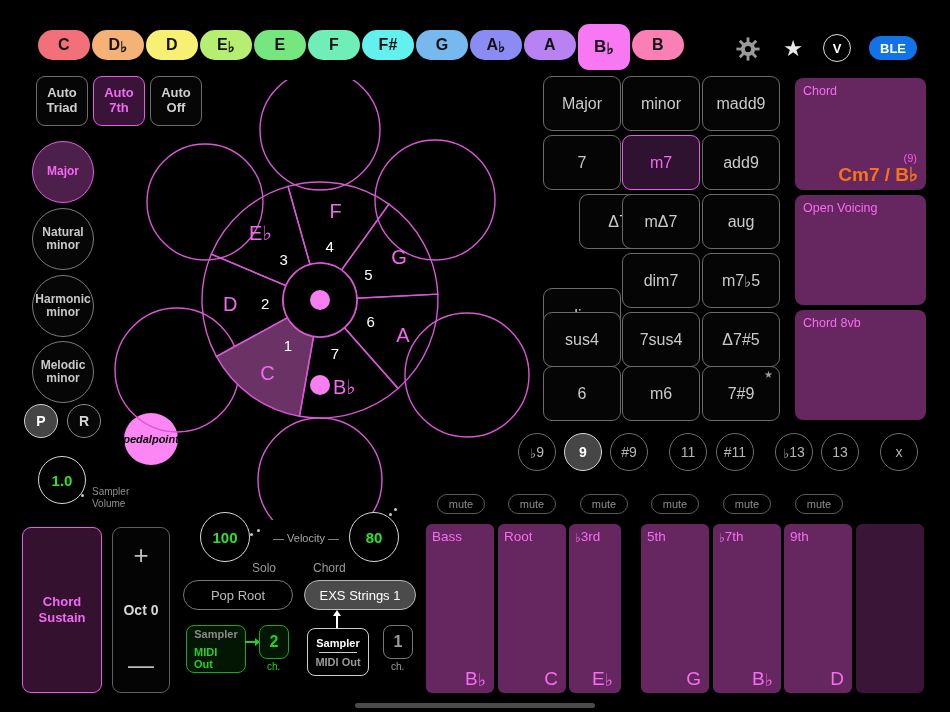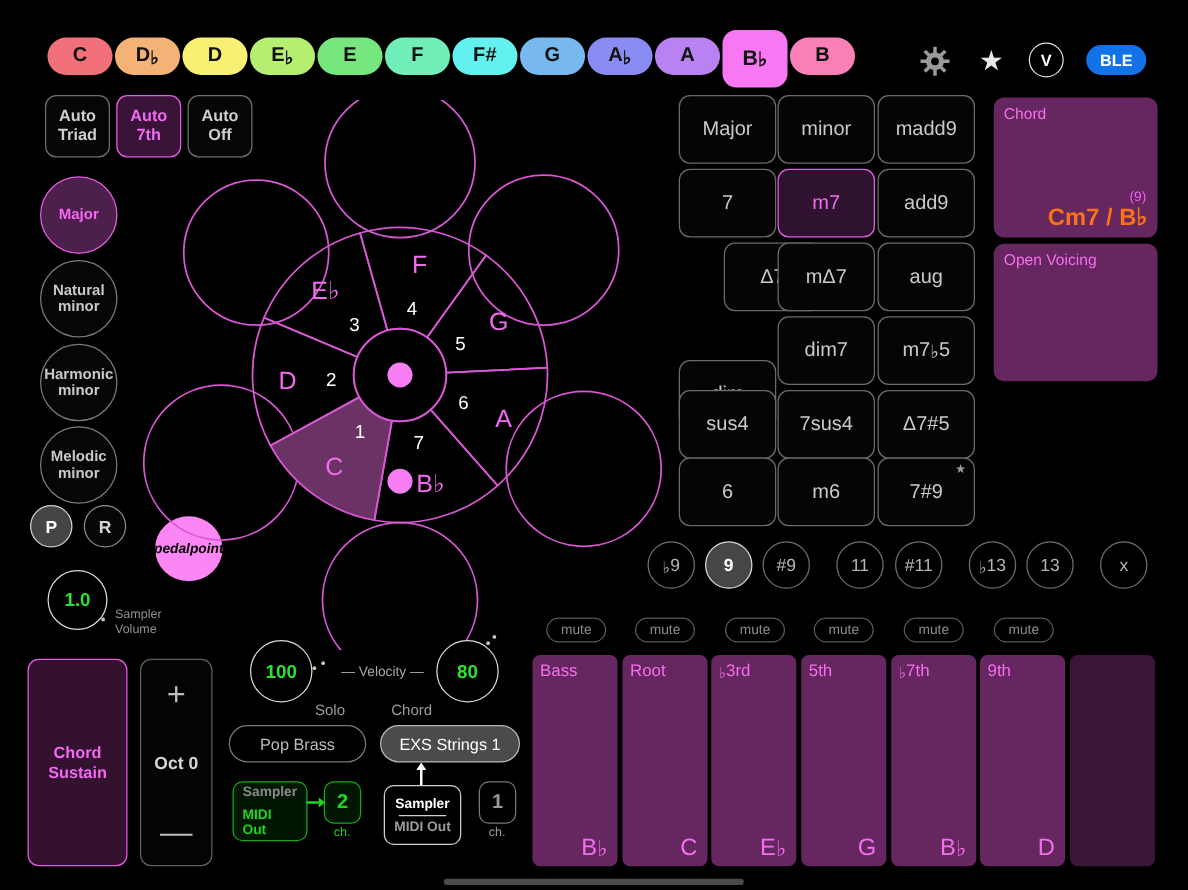--- a/index.html
+++ b/index.html
@@ -350,21 +350,21 @@
   <div class="vel-line" style="left:273px; top:532px;">—  Velocity  —</div>
 
   <div class="knob" style="left:349px; top:512px; width:50px; height:50px; font-size:15px;">
     <span>80</span>
   </div>
   <div class="knob-dot" style="left:389px; top:513px;"></div>
   <div class="knob-dot" style="left:394px; top:508px;"></div>
 
   <div class="patch-lbl" style="left:252px; top:561px;">Solo</div>
   <div class="patch-pill outline" style="left:183px; top:580px; width:110px;">
-    <span>Pop Brass</span>
+    <span>Pop Root</span>
   </div>
   <div class="midibox green" style="left:186px; top:625px; width:60px; height:48px;">
     <span class="top">Sampler</span>
     <span class="hr"></span>
     <span class="bot">MIDI Out</span>
   </div>
   <svg style="position:absolute; left:245px; top:636px;" width="16" height="12" viewBox="0 0 16 12">
     <path d="M0 6 H10" stroke="#21d421" stroke-width="2" fill="none"></path>
     <path d="M10 2 L15 6 L10 10 Z" fill="#21d421"></path>
   </svg>
@@ -449,20 +449,23 @@
       </div>
     </div>
 
   <div class="cpanel" style="top:78px; height:112px;">
     <div class="ttl">Chord</div>
     <div class="sup">(9)</div>
     <div class="chordname">Cm7 / B♭</div>
   </div>
   <div class="cpanel" style="top:195px; height:110px;">
     <div class="ttl">Open Voicing</div>
+  </div>
+  <div class="cpanel" style="top:310px; height:110px;">
+    <div class="ttl">Chord 8vb</div>
   </div>
 
   <div id="ext-wrap">
       <div class="extc" style="left: 518px; top: 433px;"><span class="flat">♭</span>9</div>
       <div class="extc on" style="left: 564px; top: 433px;">9</div>
       <div class="extc" style="left: 610px; top: 433px;">#9</div>
       <div class="extc" style="left: 669px; top: 433px;">11</div>
       <div class="extc" style="left: 716px; top: 433px;">#11</div>
       <div class="extc" style="left: 775px; top: 433px;"><span class="flat">♭</span>13</div>
       <div class="extc" style="left: 821px; top: 433px;">13</div>
@@ -480,21 +483,21 @@
 
   <div id="notecol-wrap">
       <div class="notecol" style="left: 426px; width: 68px;">
         <span class="nm">Bass</span>
         <span class="pitch">B<span class="flat">♭</span></span>
       </div>
       <div class="notecol" style="left: 498px; width: 68px;">
         <span class="nm">Root</span>
         <span class="pitch">C</span>
       </div>
-      <div class="notecol" style="left: 569px; width: 68px;">
+      <div class="notecol" style="left: 569px; width: 52px;">
         <span class="nm"><span class="flat">♭</span>3rd</span>
         <span class="pitch">E<span class="flat">♭</span></span>
       </div>
       <div class="notecol" style="left: 641px; width: 68px;">
         <span class="nm">5th</span>
         <span class="pitch">G</span>
       </div>
       <div class="notecol" style="left: 713px; width: 68px;">
         <span class="nm"><span class="flat">♭</span>7th</span>
         <span class="pitch">B<span class="flat">♭</span></span>

